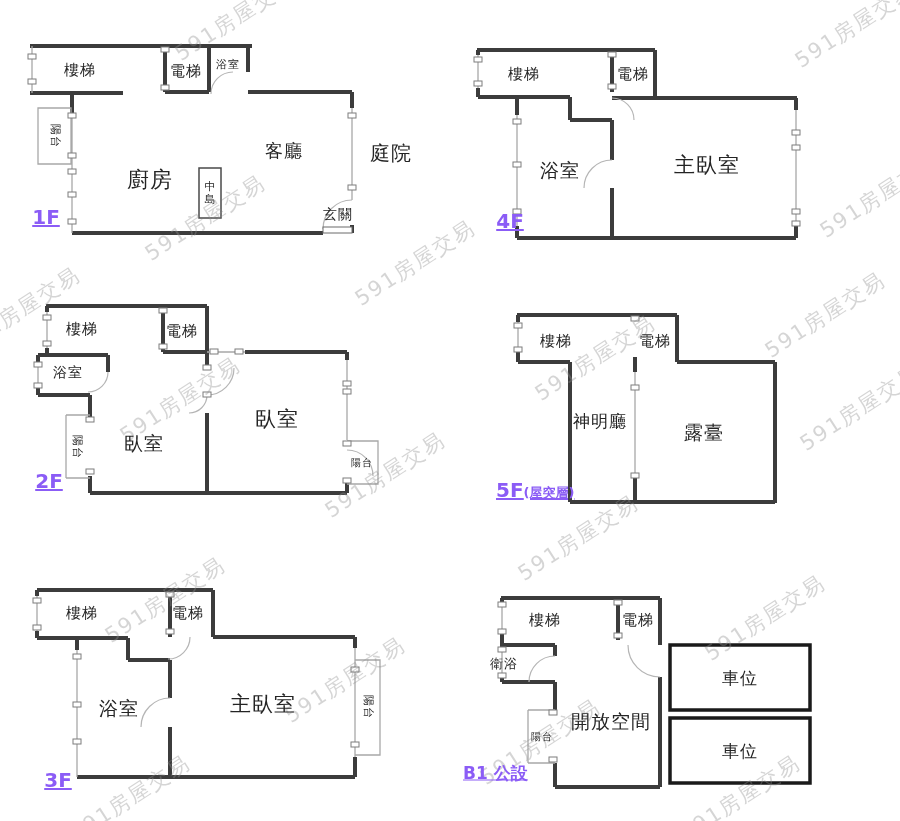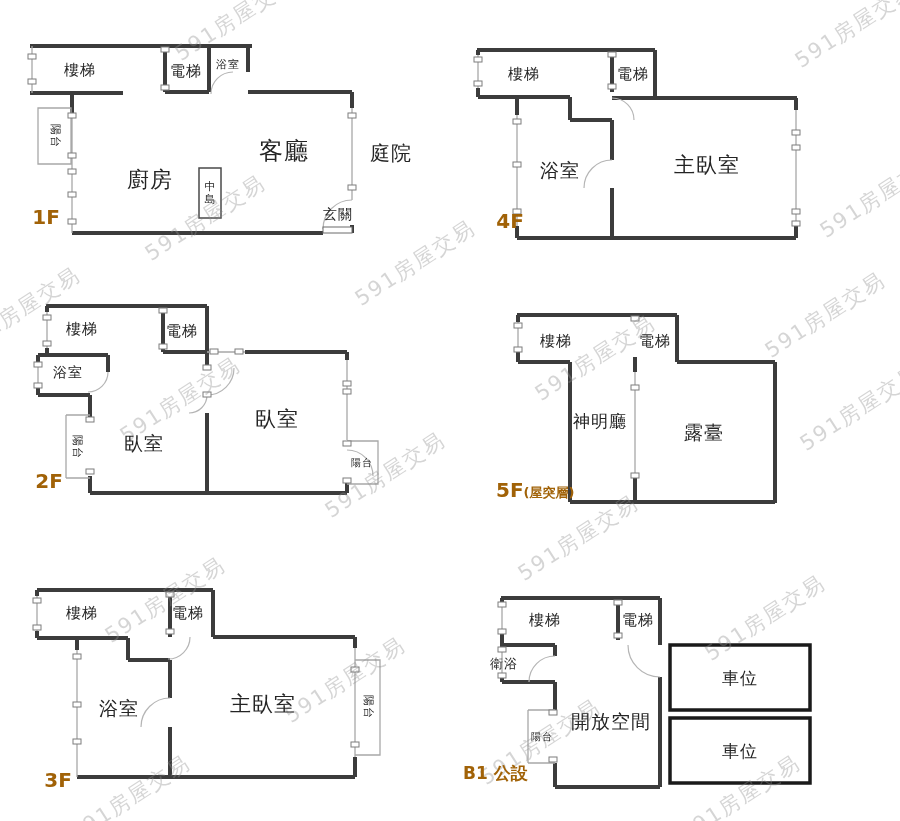--- a/index.html
+++ b/index.html
@@ -3,21 +3,21 @@
 <meta charset="utf-8">
 <style>
   html,body{margin:0;padding:0;background:#fff;}
   #canvas{position:relative;width:900px;height:821px;background:#ffffff;overflow:hidden;
           font-family:"DejaVu Sans","Liberation Sans",sans-serif;}
   #walls{position:absolute;left:0;top:0;}
   .lbl{position:absolute;transform:translate(-50%,-50%);color:#242424;white-space:nowrap;
        line-height:1;letter-spacing:1px;}
   .rot{transform:translate(-50%,-50%) rotate(90deg);}
   .stack{width:15px;white-space:normal;line-height:1.2;text-align:center;letter-spacing:0;}
-  .floor{color:#a16207;font-weight:bold;letter-spacing:0;}
+  .floor{color:#8b5cf6;font-weight:bold;letter-spacing:0;text-decoration:underline;}
   .wm{position:absolute;transform:translate(-50%,-50%) rotate(-33deg);font-size:21px;
       color:rgba(145,145,145,0.38);white-space:nowrap;letter-spacing:2px;z-index:1;}
   .lbl{z-index:3;}
 </style>
 </head>
 <body>
 
 <div id="canvas">
 
   <span class="wm" style="left:235px;top:18px">591房屋交易</span>
@@ -143,21 +143,21 @@
       <use href="#wg" x="614" y="600"></use>
         <use href="#wg" x="614" y="633"></use>
         <use href="#wg" x="549" y="710"></use>
         <use href="#wg" x="549" y="757"></use>
     </g>
   </svg>
 
   <div class="lbl" style="left:80px;top:70px;font-size:15px">樓梯</div>
   <div class="lbl" style="left:186px;top:71px;font-size:15px">電梯</div>
   <div class="lbl" style="left:228px;top:64px;font-size:11px">浴室</div>
-  <div class="lbl" style="left:284px;top:151px;font-size:24px">客廳</div>
+  <div class="lbl" style="left:284px;top:151px;font-size:18px">客廳</div>
   <div class="lbl" style="left:391px;top:153px;font-size:20px">庭院</div>
   <div class="lbl" style="left:150px;top:180px;font-size:22px">廚房</div>
   <div class="lbl stack" style="left:210px;top:193px;font-size:11px">中島</div>
   <div class="lbl" style="left:338px;top:214px;font-size:14px">玄關</div>
   <div class="lbl rot" style="left:55px;top:136px;font-size:11px">陽台</div>
   <div class="lbl floor" style="left:46px;top:217px;font-size:20px">1F</div>
 
   <div class="lbl" style="left:82px;top:329px;font-size:15px">樓梯</div>
   <div class="lbl" style="left:182px;top:331px;font-size:15px">電梯</div>
   <div class="lbl" style="left:68px;top:372px;font-size:14px">浴室</div>

